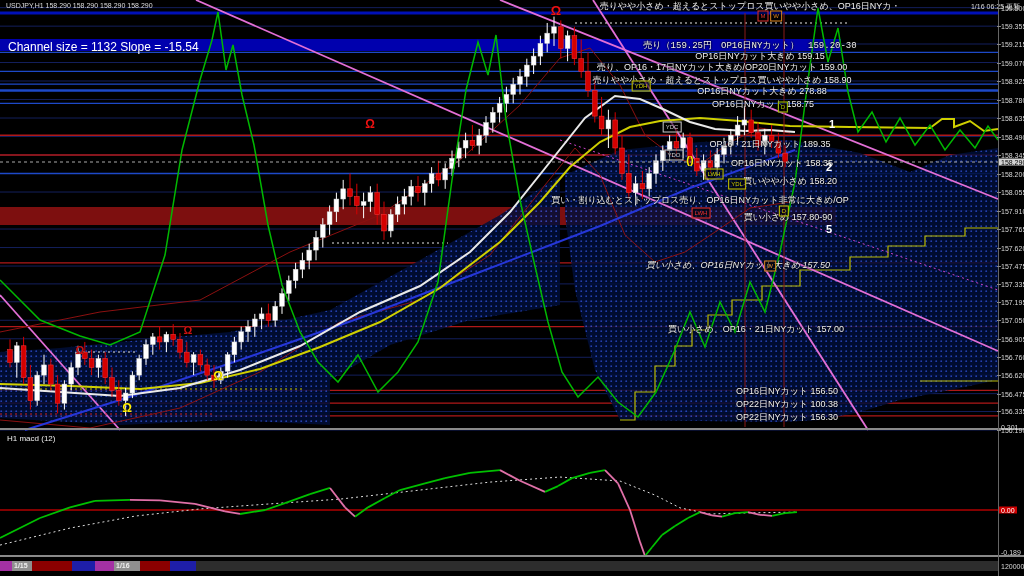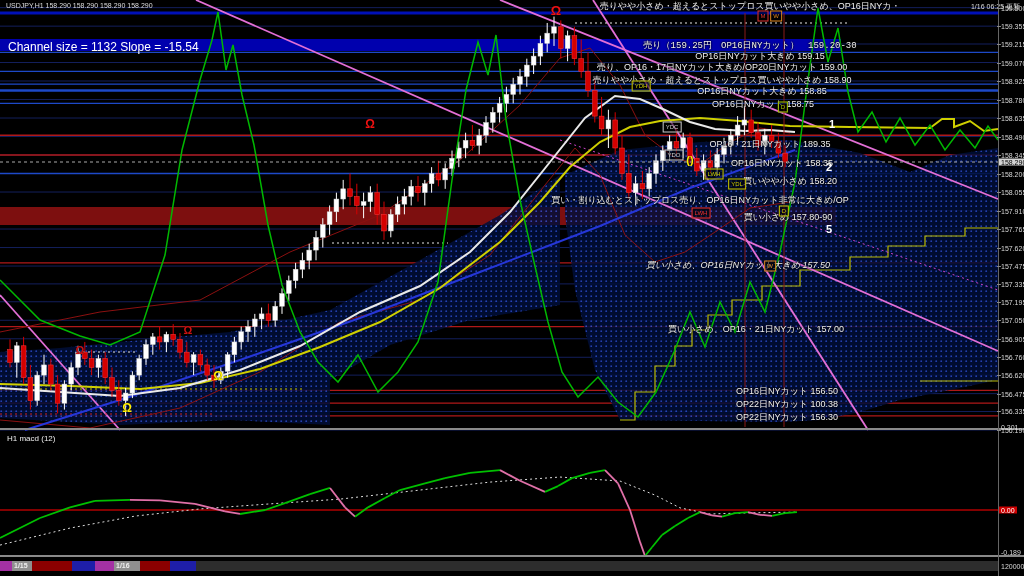--- a/index.html
+++ b/index.html
@@ -446,21 +446,21 @@
       <div class="tick" style="top: 393.634px;"></div>
       <div class="axis-lbl" style="top: 411.498px;">156.335</div>
       <div class="tick" style="top: 411.498px;"></div>
       <div class="axis-lbl" style="top: 430px;">156.190</div>
       <div class="tick" style="top: 430px;"></div>
       <div class="ann" style="left: 750px; top: 6px;">売りやや小さめ・超えるとストップロス買いやや小さめ、OP16日NYカ・</div>
       <div class="ann" style="left: 750px; top: 45px; font-family: Liberation Mono, monospace;">売り（159.25円　OP16日NYカット）　159.20-30</div>
       <div class="ann" style="left: 760px; top: 56px;">OP16日NYカット大きめ 159.15</div>
       <div class="ann" style="left: 722px; top: 67px;">売り、OP16・17日NYカット大きめ/OP20日NYカット 159.00</div>
       <div class="ann" style="left: 722px; top: 80px;">売りやや小さめ・超えるとストップロス買いやや小さめ 158.90</div>
-      <div class="ann" style="left: 762px; top: 91px;">OP16日NYカット大きめ 158.85</div>
+      <div class="ann" style="left: 762px; top: 91px;">OP16日NYカット大きめ 278.88</div>
       <div class="ann" style="left: 763px; top: 104px; text-align: center;">OP16日NYカット 158.75</div>
       <div class="ann" style="left: 770px; top: 144px;">OP16・21日NYカット 189.35</div>
       <div class="ann" style="left: 782px; top: 163px;">OP16日NYカット 158.35</div>
       <div class="ann" style="left: 790px; top: 181px;">買いやや小さめ 158.20</div>
       <div class="ann" style="left: 700px; top: 200px;">買い・割り込むとストップロス売り、OP16日NYカット非常に大きめ/OP</div>
       <div class="ann" style="left: 788px; top: 217px;">買い小さめ 157.80-90</div>
       <div class="ann" style="left: 738px; top: 265px; font-style: italic;">買い小さめ、OP16日NYカット大きめ 157.50</div>
       <div class="ann" style="left: 756px; top: 329px;">買い小さめ、OP16・21日NYカット 157.00</div>
       <div class="ann" style="left: 787px; top: 391px;">OP16日NYカット 156.50</div>
       <div class="ann" style="left: 787px; top: 404px;">OP22日NYカット 100.38</div>

